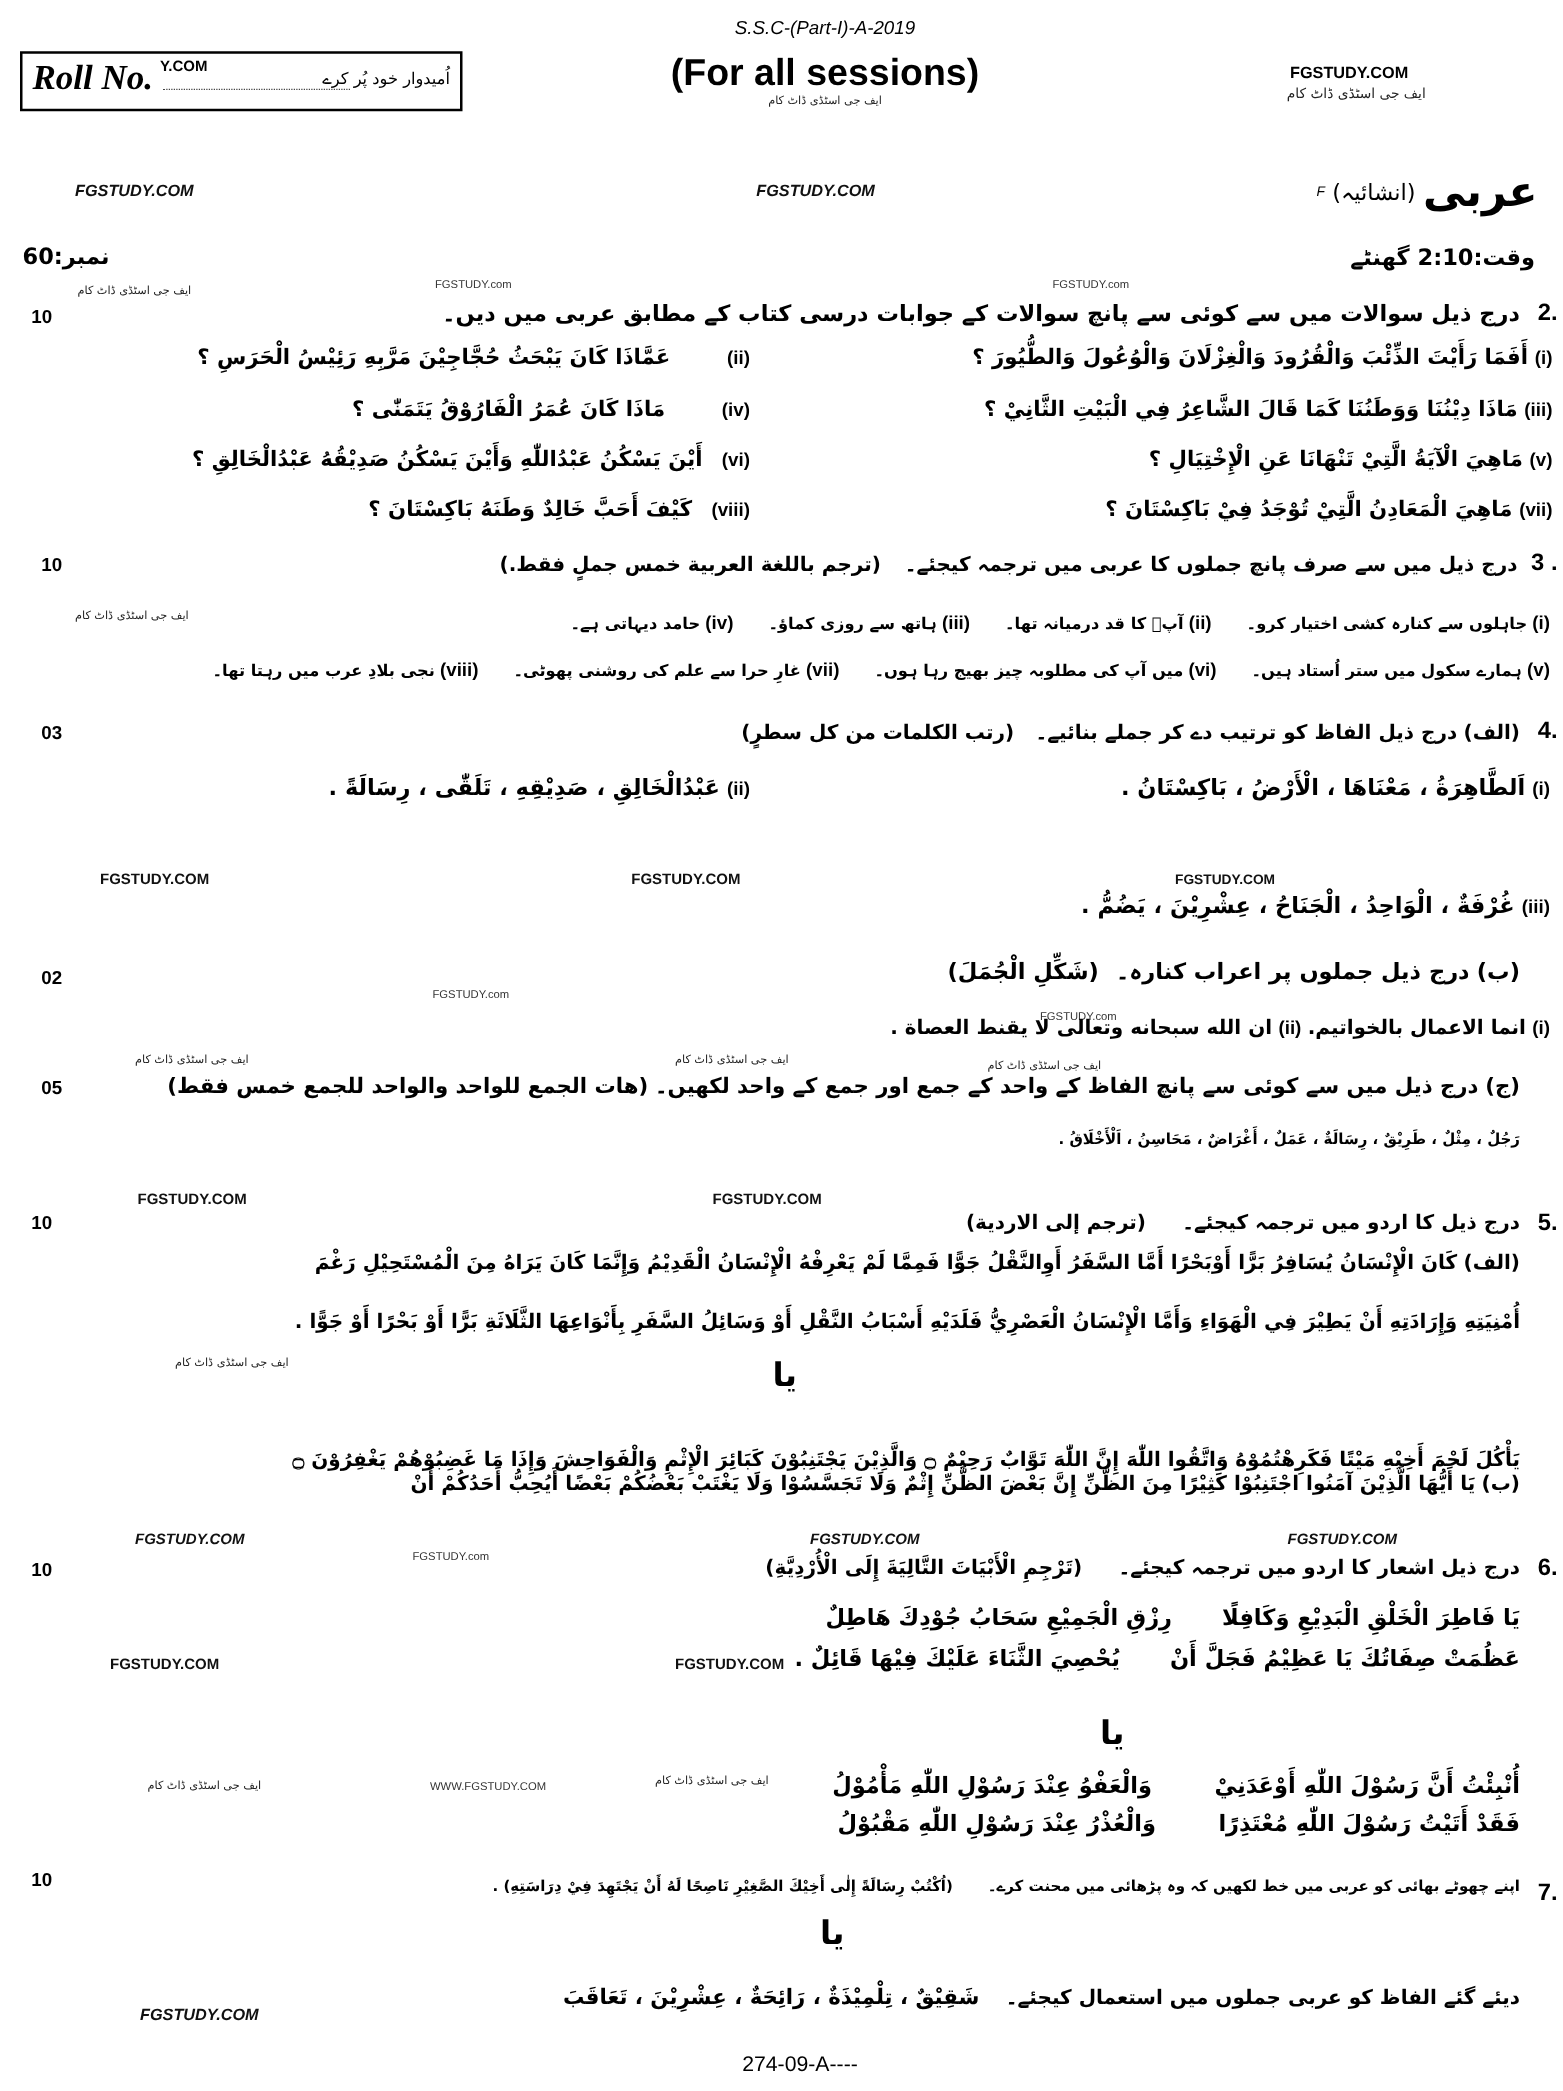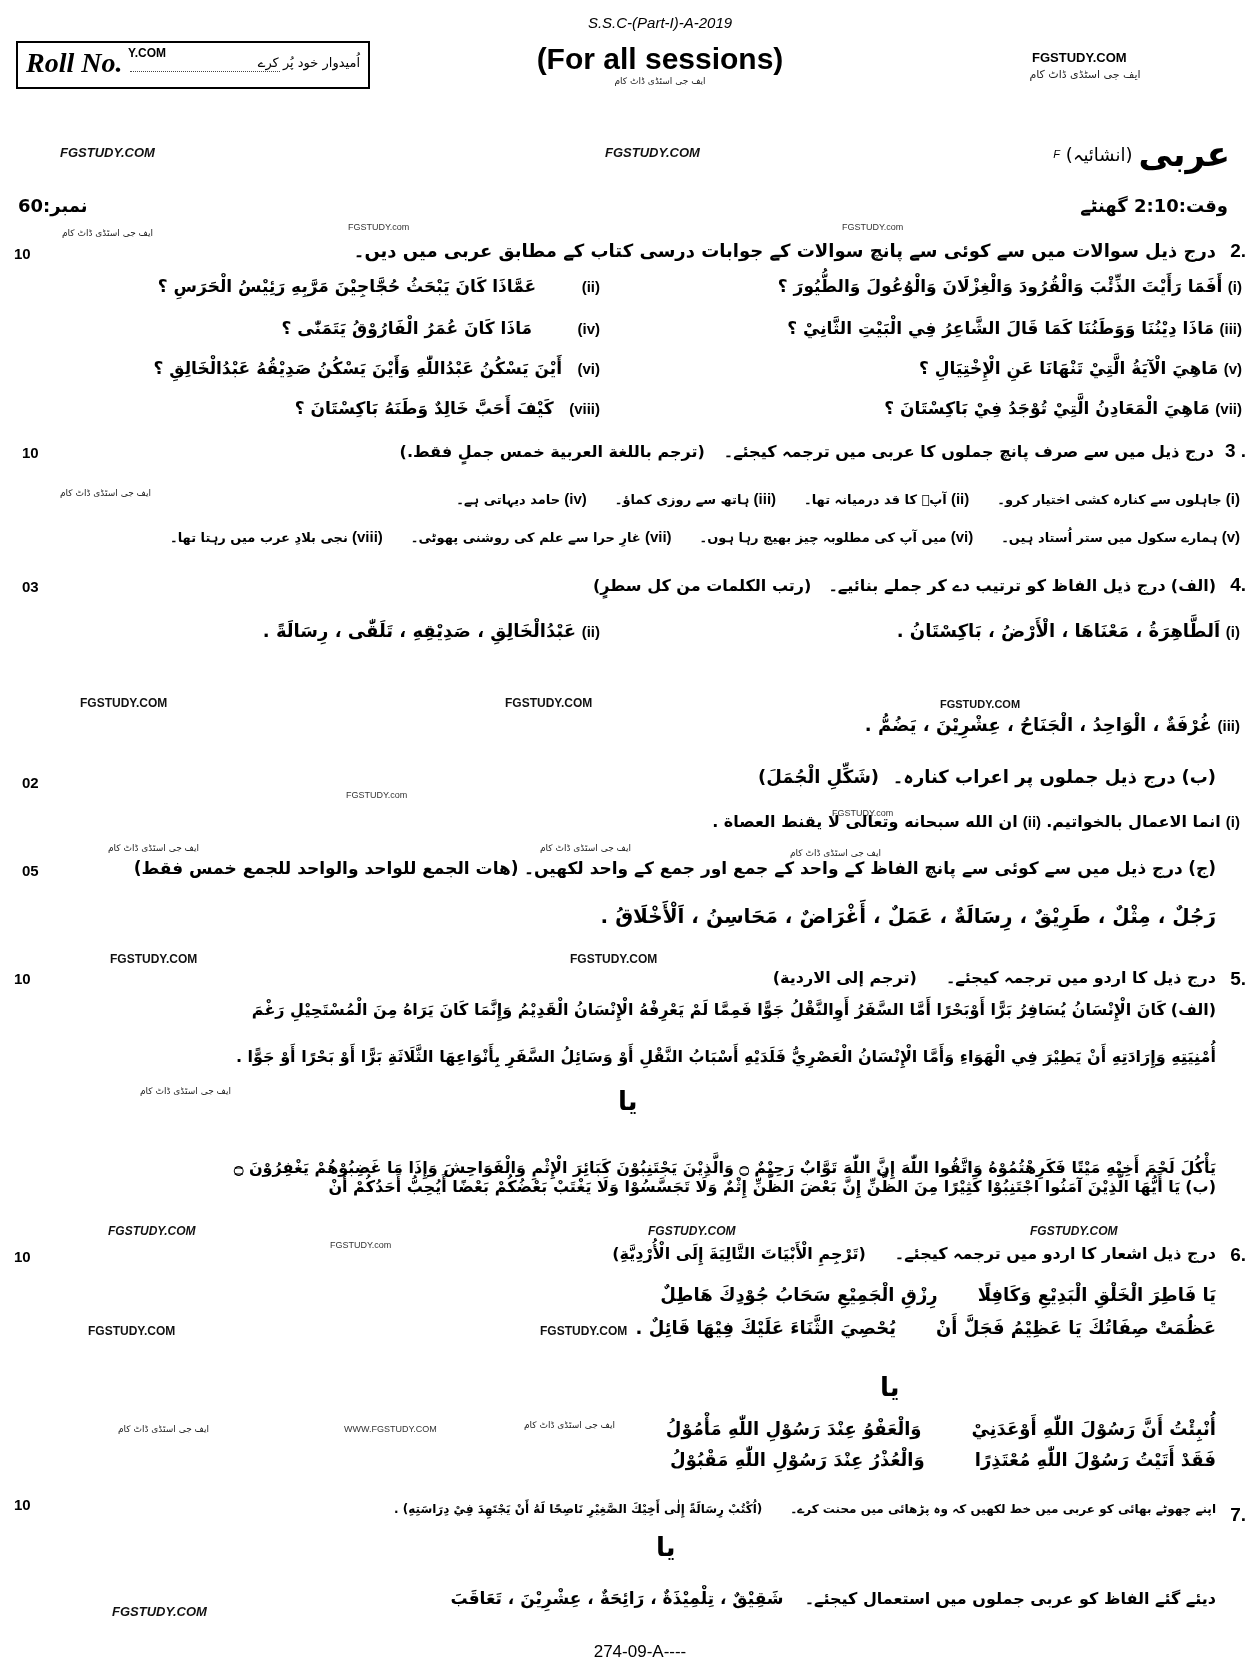--- a/index.html
+++ b/index.html
@@ -3,21 +3,21 @@
 <meta charset="utf-8">
 <style>
   html, body { margin: 0; padding: 0; background: #ffffff; }
   body { width: 1250px; height: 1673px; position: relative; overflow: hidden; color: #000; font-family: "DejaVu Sans", sans-serif; }
   .abs { position: absolute; }
   .rtl { direction: rtl; unicode-bidi: embed; }
   .ar { font-family: "DejaVu Sans", sans-serif; font-weight: bold; }
   .wm { font-family: "Liberation Sans", sans-serif; font-weight: bold; font-style: italic; font-size: 13px; color: #111; }
   .wm-small { font-family: "Liberation Sans", sans-serif; font-size: 9px; color: #333; }
   .wm-ur { font-family: "DejaVu Sans", sans-serif; font-size: 9px; color: #222; direction: rtl; }
-  .marks { font-family: "Liberation Sans", sans-serif; font-weight: bold; font-size: 15px; }
+  .marks { font-family: "Liberation Sans", sans-serif; font-weight: bold; font-size: 15px; margin-left: 11px; }
   .qnum { font-family: "Liberation Sans", sans-serif; font-weight: bold; font-size: 19px; }
   .roll-box { border: 2px solid #000; background: #fff; }
   .roman { font-family: "Liberation Sans", sans-serif; font-size: 15px; font-weight: bold; }
   .line { white-space: nowrap; }
   .or-mark { font-family: "DejaVu Sans", sans-serif; font-weight: bold; font-size: 26px; }
 </style>
 </head>
 <body>
 
 <div class="abs" style="left:540px; top:14px; width:240px; text-align:center; font-family:'Liberation Sans',sans-serif; font-style:italic; font-size:15px;">S.S.C-(Part-I)-A-2019</div>
@@ -155,21 +155,21 @@
 
 <div class="abs wm-ur" style="left:108px; top:843px;">ایف جی اسٹڈی ڈاٹ کام</div>
 <div class="abs wm-ur" style="left:540px; top:843px;">ایف جی اسٹڈی ڈاٹ کام</div>
 <div class="abs wm-ur" style="left:790px; top:848px;">ایف جی اسٹڈی ڈاٹ کام</div>
 <div class="abs marks" style="left:22px; top:862px;">05</div>
 <div class="abs rtl line" style="right:34px; top:858px; font-size:17px;">
   <span class="ar">(ج)</span>
   <span class="ar">درج ذیل میں سے کوئی سے پانچ الفاظ کے واحد کے جمع اور جمع کے واحد لکھیں۔</span>
   <span class="ar">(هات الجمع للواحد والواحد للجمع خمس فقط)</span>
 </div>
-<div class="abs ar rtl line" style="right:34px; top:904px; font-size:20px;">رَجُلٌ ، مِثْلٌ ، طَرِيْقٌ ، رِسَالَةٌ ، عَمَلٌ ، أَغْرَاضٌ ، مَحَاسِنُ ، اَلْأَخْلَاقُ .</div>
+<div class="abs ar rtl line" style="right:34px; top:904px; font-size:12px;">رَجُلٌ ، مِثْلٌ ، طَرِيْقٌ ، رِسَالَةٌ ، عَمَلٌ ، أَغْرَاضٌ ، مَحَاسِنُ ، اَلْأَخْلَاقُ .</div>
 
 <div class="abs wm" style="left:110px; top:952px; font-style:normal; font-size:12px;">FGSTUDY.COM</div>
 <div class="abs wm" style="left:570px; top:952px; font-style:normal; font-size:12px;">FGSTUDY.COM</div>
 <div class="abs marks" style="left:14px; top:970px;">10</div>
 <div class="abs qnum" style="right:4px; top:968px;">5.</div>
 <div class="abs rtl line" style="right:34px; top:968px; font-size:16px;">
   <span class="ar">درج ذیل کا اردو میں ترجمہ کیجئے۔</span>
   <span class="ar" style="margin-right:24px;margin-left:32px;">(ترجم إلى الاردية)</span>
 </div>
 

